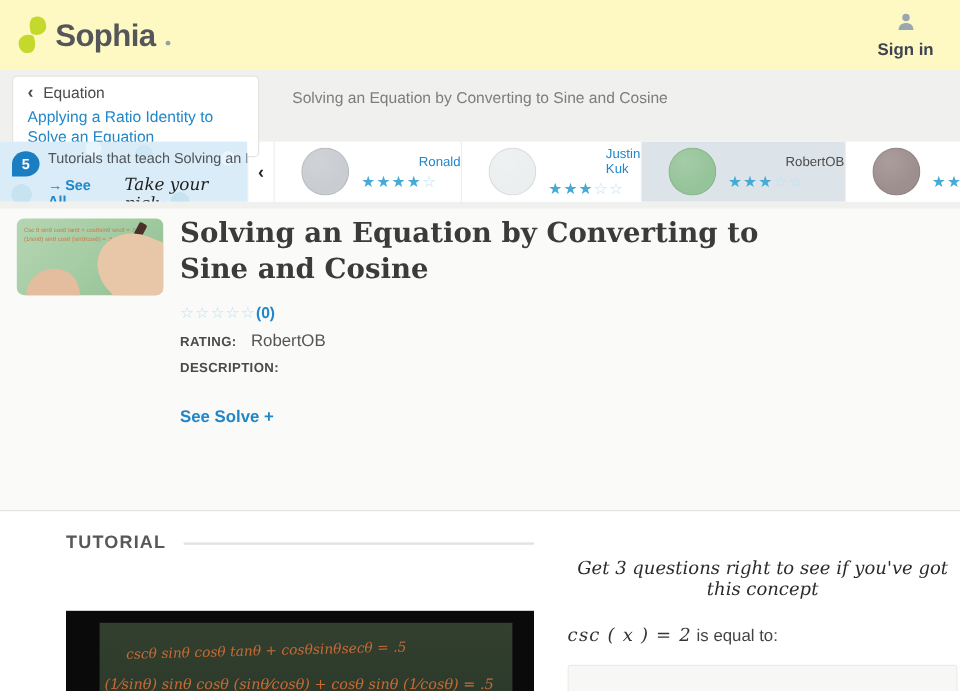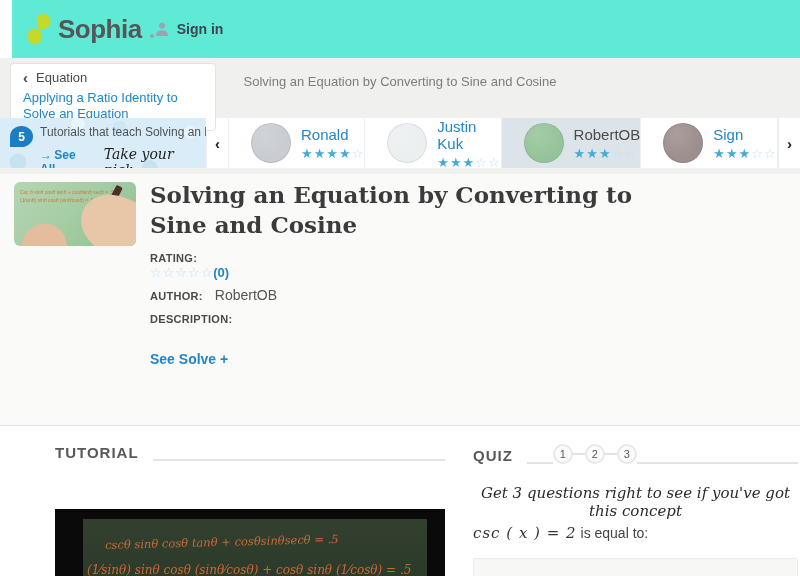--- a/index.html
+++ b/index.html
@@ -1,27 +1,27 @@
 <!DOCTYPE html>
 <html><head>
 <meta charset="utf-8">
 <style>
   * { margin:0; padding:0; box-sizing:border-box; }
   html,body { width:800px; height:576px; overflow:hidden; background:#fff;
     font-family:"Liberation Sans", sans-serif; }
 
   
-  .hdr { height:58px; background:#5eead4; display:flex; align-items:center;
-    justify-content:flex-start; padding:0 14px;margin-left:12px; }
+  .hdr { height:58px; background:#fef9c3; display:flex; align-items:center;
+    justify-content:space-between; padding:0 14px; }
   .brand { display:flex; align-items:center; gap:6px; cursor:pointer; }
   .brand svg { width:26px; height:34px; }
   .brand-name { font-size:26px; font-weight:bold; color:#55565a; letter-spacing:-0.5px; }
   .brand-dot { width:4px; height:4px; background:#9aa0a6; border-radius:50%;
     display:inline-block; margin-left:2px; margin-top:14px; }
-  .signin { display:flex; align-items:center; gap:7px; margin-right:8px; cursor:pointer; }
+  .signin { display:flex; align-items:center; gap:7px; margin-right:8px; cursor:pointer;flex-direction:column; }
   .signin svg { width:16px; height:16px; }
   .signin-label { font-size:14px; font-weight:bold; color:#3e4450; }
 
   
   .nav { position:relative; height:60px; background:#f0f0ee; }
   .prev-card { position:absolute; left:10px; top:5px; width:206px; background:#fff;
     border:1px solid #e3e3e1; border-radius:4px; padding:6px 10px 7px 12px; cursor:pointer; }
   .prev-row { display:flex; align-items:center; gap:8px; }
   .prev-chev { font-size:15px; font-weight:bold; color:#4a4a4a; line-height:1; }
   .prev-label { font-size:13px; color:#4a4a4a; }
@@ -51,21 +51,21 @@
   .tagline { margin-left:16px; font-size:14px; color:#1d1d1d;
     font-family:"DejaVu Serif", cursive, serif; font-style:italic; }
   .strip-chev { width:23px; flex:none; display:flex; align-items:center; justify-content:center;
     background:#fff; border-left:1px solid #eee; border-right:1px solid #eee;
     font-size:15px; font-weight:bold; color:#222; cursor:pointer; }
   .card { flex:1; display:flex; align-items:center; gap:10px; padding-left:22px;
     background:#fff; border-right:1px solid #eee; cursor:pointer; }
   .card.sel { background:#dde4e9; }
   .av { width:40px; height:40px; border-radius:50%; flex:none;
     box-shadow:inset 0 0 0 1px rgba(0,0,0,0.08); }
-  .card-name { font-size:15px; color:#2187c8; text-decoration:none; display:block; }
+  .card-name { font-size:11px; color:#2187c8; text-decoration:none; display:block;margin-left:48px; }
   .card.sel .card-name { color:#4c4c4c; }
   .stars { font-size:13px; line-height:1; margin-top:4px; letter-spacing:1px; }
   .star-f { color:#45aad5; } .star-e { color:#bfe3f2; }
 
   
   .main { position:relative; height:252px; background:#fafaf9; border-bottom:1px solid #e4e4e3; }
   .thumb { position:absolute; left:14px; top:8px; width:122px; height:64px;
     border-radius:6px; overflow:hidden;
     background:linear-gradient(135deg,#b4d6b2 0%,#a3cba2 55%,#8fbc90 100%); }
   .thumb .scrib { position:absolute; left:6px; top:6px; font-size:5px; color:#c97a4a;
@@ -88,32 +88,32 @@
   .author-row { display:flex; gap:12px; align-items:baseline; margin-bottom:10px; }
   .author-name { font-size:14px; color:#555; }
   .desc-text { font-size:13px; color:#555; margin-top:4px; line-height:1.45; }
   .see-more { font-size:14px; font-weight:bold; color:#2187c8; margin-top:26px;
     display:inline-block; cursor:pointer; }
 
   
   .cols { display:flex; background:#fff; padding-top:18px; }
   .col-l { width:390px; margin-left:55px; flex:none; }
   .col-r { width:325px; margin-left:28px; flex:none; }
-  .sec-head { display:flex; align-items:flex-end; }
+  .sec-head { display:flex; align-items:center; }
   .sec-title { font-size:15px; font-weight:bold; color:#58585a; letter-spacing:1px; }
   .sec-line { flex:1; height:2px; background:#e3e3e3; margin-left:14px; }
   .steps { display:flex; align-items:center; margin-left:14px; }
   .step-circ { width:20px; height:20px; border-radius:50%; background:#fbfbfb;
     border:2px solid #e8e8e8; color:#5a5a5a; font-size:11px; display:flex;
     align-items:center; justify-content:center; flex:none; }
   .step-conn { width:12px; height:2px; background:#e3e3e3; }
 
   .quiz-tag { margin-top:20px; font-size:15px; color:#2b2b2b; text-align:center;
     font-family:"DejaVu Serif", cursive, serif; font-style:italic; }
-  .quiz-q { margin-top:4px; font-size:14px; color:#444; }
+  .quiz-q { margin-top:20px; font-size:14px; color:#444; }
   .quiz-q .math { font-family:"DejaVu Serif", serif; font-style:italic; font-size:15px;
     letter-spacing:1px; color:#333; }
   .answer-box { margin-top:16px; height:40px; background:#f7f7f6;
     border:1px solid #ececeb; border-radius:2px; overflow:hidden; position:relative;
     cursor:pointer; }
 
   .video { margin-top:48px; width:390px; height:110px; background:#0a0a0a;
     position:relative; overflow:hidden; cursor:pointer; }
   .chalk { position:absolute; left:28px; right:18px; top:10px; bottom:0;
     background:linear-gradient(180deg,#33402f 0%,#2c3a2b 60%,#253226 100%); }
@@ -204,27 +204,26 @@
 <div class="main">
   <div class="thumb">
     <div class="scrib">Csc θ sinθ cosθ tanθ + cosθsinθ secθ = .5<br>(1⁄sinθ) sinθ cosθ (sinθ⁄cosθ) = .5</div>
     <div class="pen"></div>
     <div class="hand"></div>
     <div class="hand2"></div>
   </div>
   <h1 class="tut-title">Solving an Equation by Converting to Sine and Cosine</h1>
 
   <div class="meta">
-    <div class="meta-label">RATING:</div>
     <div class="rating-row">
       <span class="stars" style="margin-top:0"><span class="star-e">☆</span><span class="star-e">☆</span><span class="star-e">☆</span><span class="star-e">☆</span><span class="star-e">☆</span></span>
       <span class="rating-count">(0)</span>
     </div>
     <div class="author-row">
-      <span class="meta-label">AUTHOR:</span>
+      <span class="meta-label">RATING:</span>
       <span class="author-name">RobertOB</span>
     </div>
     <div class="meta-label">DESCRIPTION:</div>
     <span class="see-more">See Solve +</span>
   </div>
 </div>
 
 <div class="cols">
 
   <div class="col-l">
@@ -234,32 +233,20 @@
     </div>
     <div class="video">
       <div class="chalk">
         <div class="chalk-line l1">cscθ sinθ cosθ tanθ + cosθsinθsecθ = .5</div>
         <div class="chalk-line l2">(1⁄sinθ) sinθ cosθ (sinθ⁄cosθ) + cosθ sinθ (1⁄cosθ) = .5</div>
       </div>
     </div>
   </div>
 
   <div class="col-r">
-    <div class="sec-head">
-      <span class="sec-title">QUIZ</span>
-      <span class="sec-line" style="flex:0 0 26px"></span>
-      <span class="steps" style="margin-left:0">
-        <span class="step-circ">1</span>
-        <span class="step-conn"></span>
-        <span class="step-circ">2</span>
-        <span class="step-conn"></span>
-        <span class="step-circ">3</span>
-      </span>
-      <span class="sec-line" style="margin-left:0"></span>
-    </div>
     <div class="quiz-tag">Get 3 questions right to see if you've got this concept</div>
     <div class="quiz-q">
       <span class="math">csc ( x ) = 2</span><span> is equal to:</span>
     </div>
     <div class="answer-box">
       
     </div>
   </div>
 
 </div>

